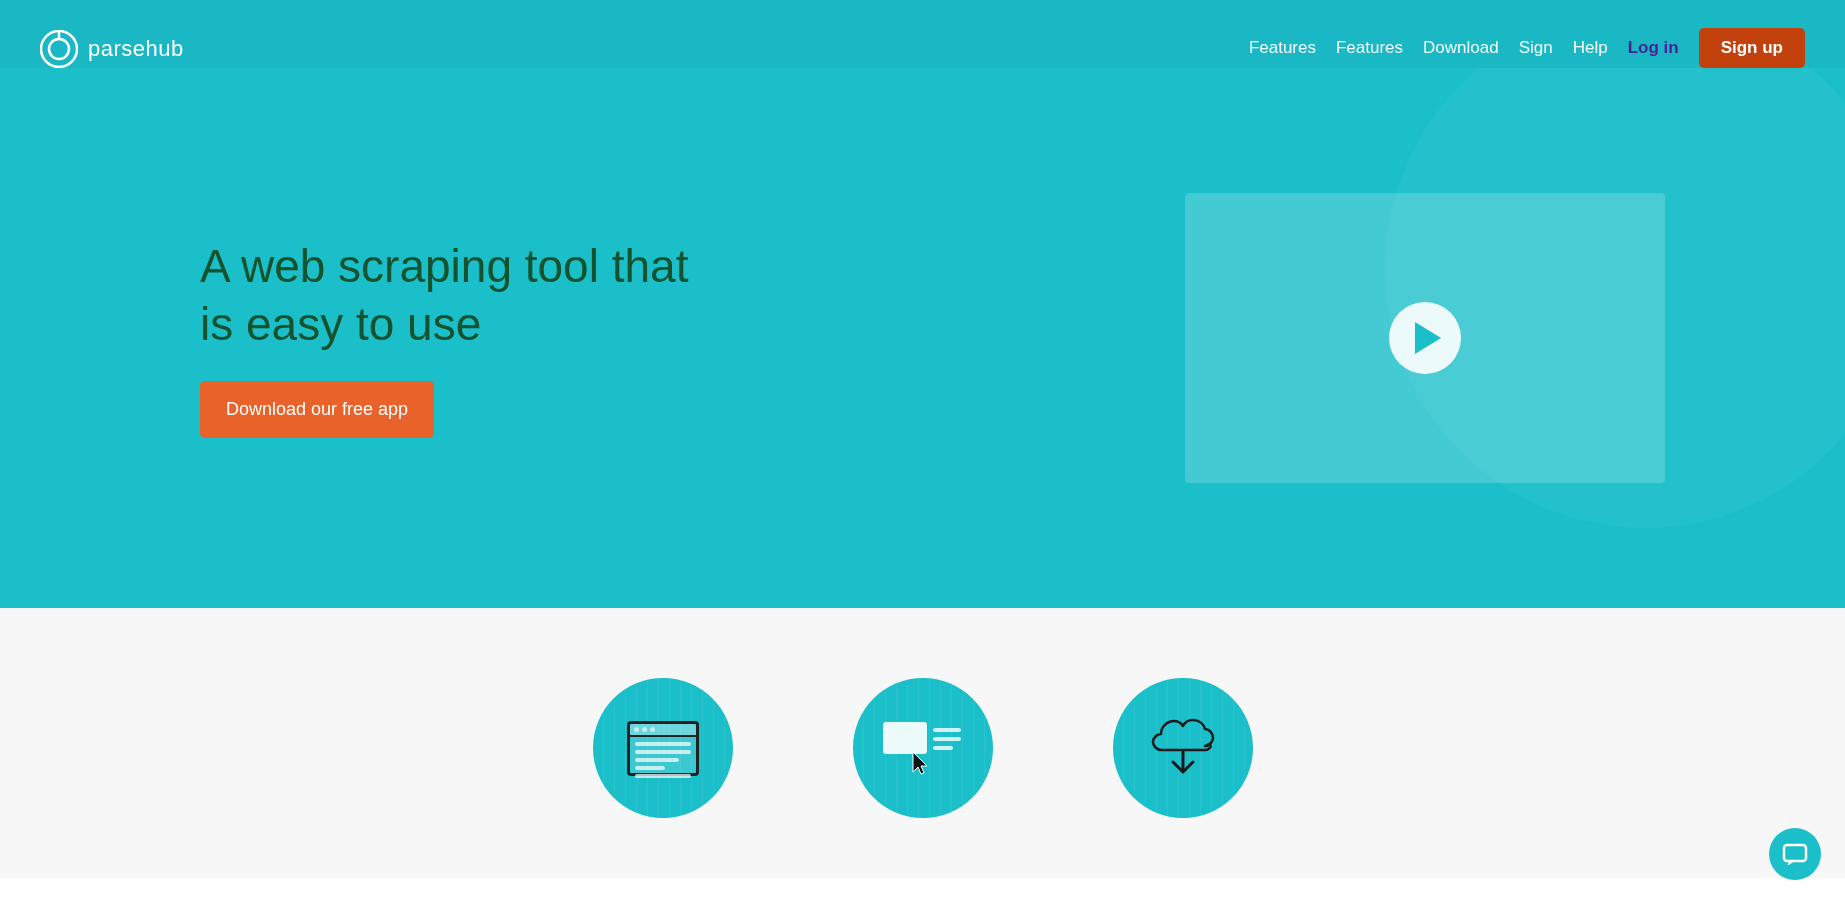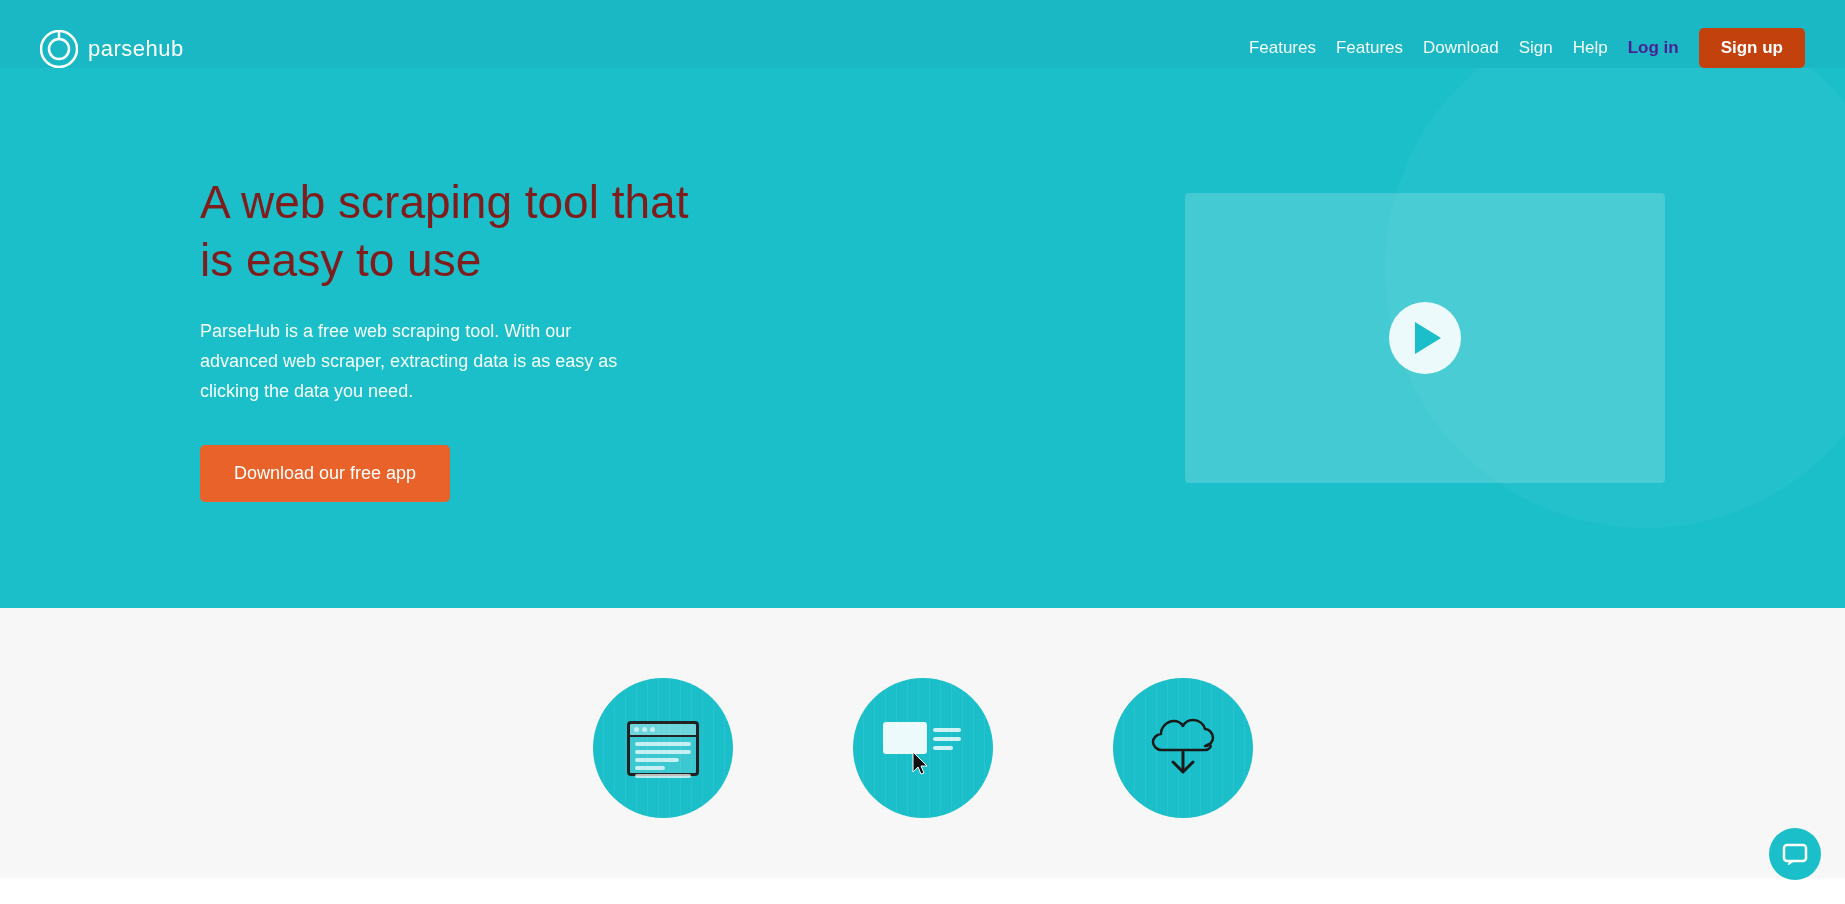--- a/index.html
+++ b/index.html
@@ -76,39 +76,39 @@
       top: -60px; right: -60px;
       width: 520px; height: 520px;
       border-radius: 50%;
       background: rgba(255,255,255,0.04);
     }
     .hero-content {
       max-width: 500px;
       z-index: 1;
     }
     .hero-title {
-      color: #7f1d1d;
+      color: #14532d;
       font-size: 46px;
       font-weight: 400;
       line-height: 1.25;
       margin-bottom: 28px;
     }
     .hero-desc {
       color: #fff;
       font-size: 18px;
       line-height: 1.65;
       margin-bottom: 38px;
       opacity: 0.97;
       max-width: 430px;
     }
     .hero-btn {
       background: #e8622a;
       color: #fff;
       border: none;
-      padding: 18px 34px;
+      padding: 18px 26px;
       border-radius: 5px;
       font-size: 18px;
       font-weight: 500;
       cursor: pointer;
     }
 
     
     .hero-video {
       width: 480px;
       height: 290px;
@@ -255,21 +255,20 @@
     <a class="nav-link" href="#">Sign</a>
     <a class="nav-link" href="#">Help</a>
     <a class="nav-link-login" href="#">Log in</a>
     <button class="nav-btn-signup">Sign up</button>
   </div>
 </nav>
 
 <section class="hero">
   <div class="hero-content">
     <h1 class="hero-title">A web scraping tool that is easy to use</h1>
-    <p class="hero-desc">ParseHub is a free web scraping tool. With our advanced web scraper, extracting data is as easy as clicking the data you need.</p>
     <button class="hero-btn">Download our free app</button>
   </div>
 
   <div class="hero-video">
     <div class="play-btn">
       <div class="play-triangle"></div>
     </div>
   </div>
 </section>
 

